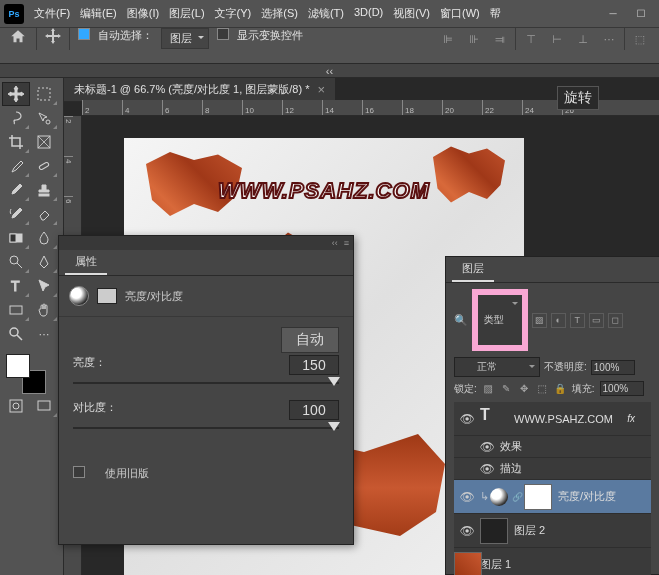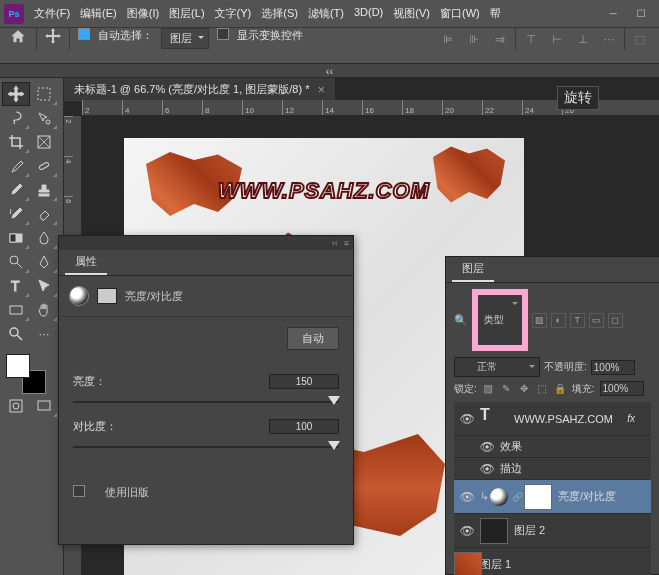--- a/index.html
+++ b/index.html
@@ -1,18 +1,18 @@
 <!DOCTYPE html>
 <html><head>
 <meta charset="utf-8">
 <style>
 *{margin:0;padding:0;box-sizing:border-box;font-family:"Microsoft YaHei",sans-serif;user-select:none}
 body{background:#535353;width:659px;height:575px;overflow:hidden;position:relative;color:#ccc;font-size:11px}
 .titlebar{height:28px;background:#535353;display:flex;align-items:center;padding:0 4px;border-bottom:1px solid #383838}
-.ps-logo{width:20px;height:20px;background:#701a75;color:#31a8ff;font-size:9px;font-weight:bold;display:flex;align-items:center;justify-content:center;border-radius:3px;margin-right:6px}
+.ps-logo{width:20px;height:20px;background:#000000;color:#31a8ff;font-size:9px;font-weight:bold;display:flex;align-items:center;justify-content:center;border-radius:3px;margin-right:6px}
 .menubar{display:flex;gap:2px;flex:1}
 .menu-item{padding:3px 4px;font-size:11px;color:#e8e8e8;cursor:pointer}
 .win-ctrl{display:flex;gap:0}
 .win-btn{width:28px;height:20px;display:flex;align-items:center;justify-content:center;color:#ccc;font-size:10px}
 .options-bar{height:36px;background:#535353;border-bottom:1px solid #2a2a2a;display:flex;align-items:flex-start;padding:0 8px;gap:8px}
 .home-icon{width:20px;height:18px;fill:#ccc}
 .divider{width:1px;height:22px;background:#3a3a3a}
 .move-icon{width:16px;height:16px}
 .checkbox{width:12px;height:12px;border:1px solid #888;background:#3a3a3a}
 .checkbox.checked{background:#31a8ff}
@@ -52,24 +52,24 @@
 .properties-panel{position:absolute;top:235px;left:58px;width:296px;height:310px;background:#454545;border:1px solid #222;z-index:30;box-shadow:2px 2px 8px rgba(0,0,0,.4)}
 .panel-titlebar{height:14px;background:#383838;display:flex;justify-content:flex-end;align-items:center;padding:0 4px;gap:6px}
 .panel-titlebar span{font-size:9px;color:#999}
 .panel-tabs{display:flex;border-bottom:1px solid #2a2a2a;padding-left:6px}
 .panel-tab{padding:4px 10px;font-size:11px;color:#ddd;background:#454545}
 .panel-tab.active{border-bottom:2px solid #ddd}
 .panel-head{display:flex;align-items:center;gap:8px;padding:10px;border-bottom:1px solid #383838}
 .adj-icon{width:20px;height:20px;border:1px solid #888;border-radius:50%;background:radial-gradient(circle at 35% 35%,#fff 0%,#fff 30%,#333 70%)}
 .mask-icon{width:20px;height:16px;background:#ccc;border:1px solid #222}
 .panel-body{padding:10px 14px}
-.auto-btn{float:right;background:#5a5a5a;border:1px solid #333;padding:3px 14px;font-size:11px;color:#ddd;margin-bottom:24px}
+.auto-btn{float:right;background:#5a5a5a;border:1px solid #333;padding:3px 14px;font-size:14px;color:#ddd;margin-bottom:2px}
 .slider-row{clear:both;margin-bottom:16px}
 .slider-row .lbl{font-size:11px;color:#ddd;display:inline-block}
-.slider-row .val{float:right;background:#3a3a3a;border:1px solid #222;width:70px;text-align:center;font-size:10px;color:#ddd;padding:1px 0}
+.slider-row .val{float:right;background:#3a3a3a;border:1px solid #222;width:50px;text-align:center;font-size:14px;color:#ddd;padding:1px 0}
 .slider{height:2px;background:#2a2a2a;margin-top:12px;position:relative}
 .slider-thumb{position:absolute;top:-5px;width:0;height:0;border:6px solid transparent;border-top:9px solid #ddd}
 .legacy-check{display:flex;align-items:flex-start;gap:20px;margin-top:37px}
 .layers-panel{position:absolute;top:256px;right:0;width:214px;height:319px;background:#454545;border:1px solid #222;border-right:none;z-index:20}
 .layers-body{padding:6px 8px}
 .filter-row{display:flex;align-items:center;gap:4px;margin-bottom:6px}
 .filter-dd{background:#3a3a3a;border:6px solid #f9a8d4;padding:18px 6px;font-size:10px;flex:0 0 56px;position:relative}
 .filter-dd::after{content:"";position:absolute;right:4px;top:7px;border:3px solid transparent;border-top-color:#999}
 .filter-icons{display:flex;gap:4px}
 .filter-icons span{width:15px;height:15px;border:1px solid #666;opacity:.7;font-size:9px;display:flex;align-items:center;justify-content:center}

